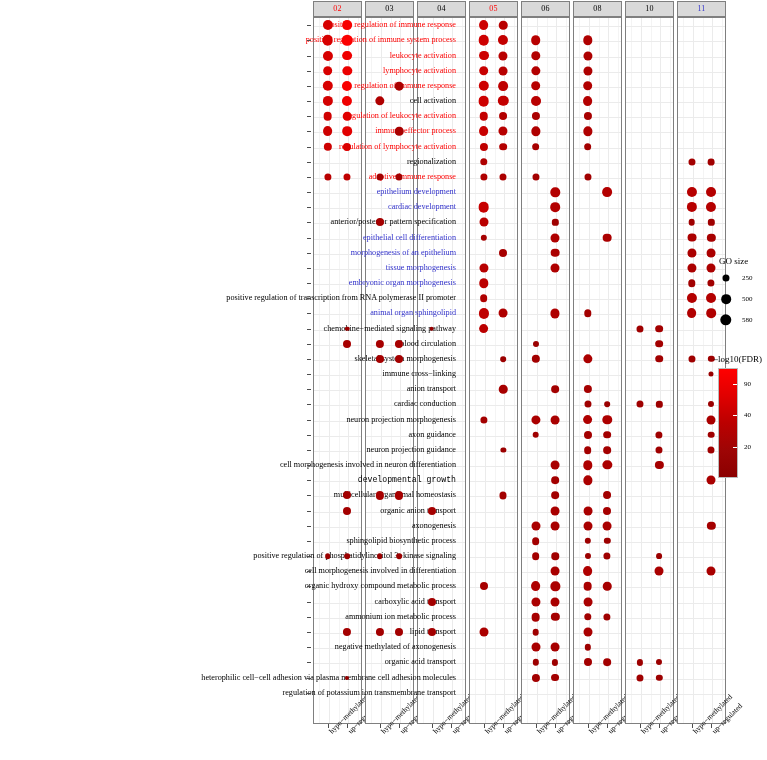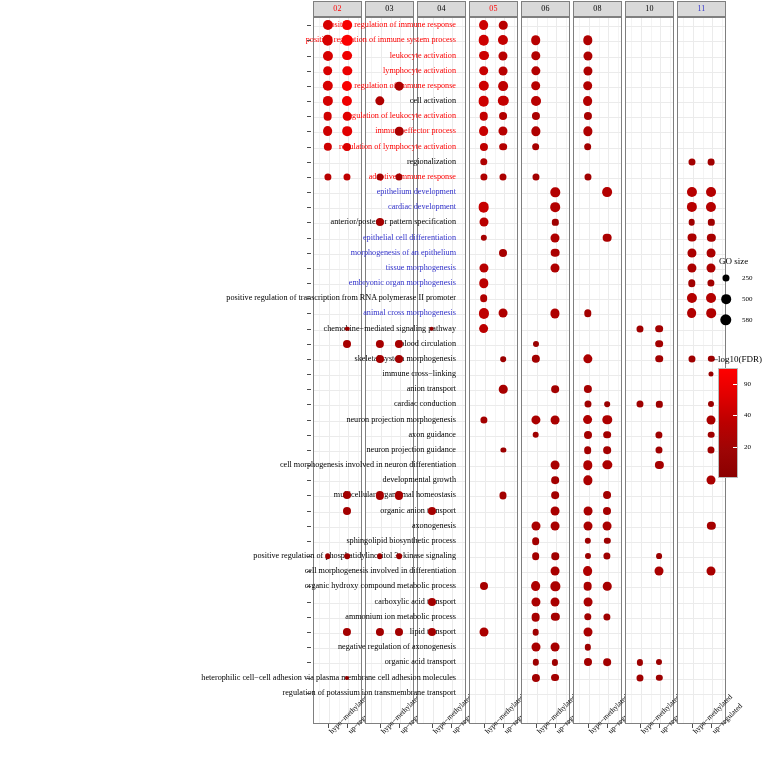--- a/index.html
+++ b/index.html
@@ -518,21 +518,21 @@
     <div class="ylab" style="top: 237.58px; color: rgb(51, 51, 204);">epithelial cell differentiation</div>
     <div class="ytick" style="top: 237.58px;"></div>
     <div class="ylab" style="top: 252.75px; color: rgb(51, 51, 204);">morphogenesis of an epithelium</div>
     <div class="ytick" style="top: 252.75px;"></div>
     <div class="ylab" style="top: 267.92px; color: rgb(51, 51, 204);">tissue morphogenesis</div>
     <div class="ytick" style="top: 267.92px;"></div>
     <div class="ylab" style="top: 283.09px; color: rgb(51, 51, 204);">embryonic organ morphogenesis</div>
     <div class="ytick" style="top: 283.09px;"></div>
     <div class="ylab" style="top: 298.26px; color: rgb(0, 0, 0);">positive regulation of transcription from RNA polymerase II promoter</div>
     <div class="ytick" style="top: 298.26px;"></div>
-    <div class="ylab" style="top: 313.43px; color: rgb(51, 51, 204);">animal cross morphogenesis</div>
+    <div class="ylab" style="top: 313.43px; color: rgb(51, 51, 204);">animal organ sphingolipid</div>
     <div class="ytick" style="top: 313.43px;"></div>
     <div class="ylab" style="top: 328.6px; color: rgb(0, 0, 0);">chemokine−mediated signaling pathway</div>
     <div class="ytick" style="top: 328.6px;"></div>
     <div class="ylab" style="top: 343.77px; color: rgb(0, 0, 0);">blood circulation</div>
     <div class="ytick" style="top: 343.77px;"></div>
     <div class="ylab" style="top: 358.94px; color: rgb(0, 0, 0);">skeletal system morphogenesis</div>
     <div class="ytick" style="top: 358.94px;"></div>
     <div class="ylab" style="top: 374.11px; color: rgb(0, 0, 0);">immune cross−linking</div>
     <div class="ytick" style="top: 374.11px;"></div>
     <div class="ylab" style="top: 389.28px; color: rgb(0, 0, 0);">anion transport</div>
@@ -540,21 +540,21 @@
     <div class="ylab" style="top: 404.45px; color: rgb(0, 0, 0);">cardiac conduction</div>
     <div class="ytick" style="top: 404.45px;"></div>
     <div class="ylab" style="top: 419.62px; color: rgb(0, 0, 0);">neuron projection morphogenesis</div>
     <div class="ytick" style="top: 419.62px;"></div>
     <div class="ylab" style="top: 434.79px; color: rgb(0, 0, 0);">axon guidance</div>
     <div class="ytick" style="top: 434.79px;"></div>
     <div class="ylab" style="top: 449.96px; color: rgb(0, 0, 0);">neuron projection guidance</div>
     <div class="ytick" style="top: 449.96px;"></div>
     <div class="ylab" style="top: 465.13px; color: rgb(0, 0, 0);">cell morphogenesis involved in neuron differentiation</div>
     <div class="ytick" style="top: 465.13px;"></div>
-    <div class="ylab" style="top: 480.3px; color: rgb(0, 0, 0);">developmental growth</div>
+    <div class="ylab" style="top: 480.3px; color: rgb(0, 0, 0); font-family: Liberation Mono, monospace;">developmental growth</div>
     <div class="ytick" style="top: 480.3px;"></div>
     <div class="ylab" style="top: 495.47px; color: rgb(0, 0, 0);">multicellular organismal homeostasis</div>
     <div class="ytick" style="top: 495.47px;"></div>
     <div class="ylab" style="top: 510.64px; color: rgb(0, 0, 0);">organic anion transport</div>
     <div class="ytick" style="top: 510.64px;"></div>
     <div class="ylab" style="top: 525.81px; color: rgb(0, 0, 0);">axonogenesis</div>
     <div class="ytick" style="top: 525.81px;"></div>
     <div class="ylab" style="top: 540.98px; color: rgb(0, 0, 0);">sphingolipid biosynthetic process</div>
     <div class="ytick" style="top: 540.98px;"></div>
     <div class="ylab" style="top: 556.15px; color: rgb(0, 0, 0);">positive regulation of phosphatidylinositol 3−kinase signaling</div>
@@ -562,21 +562,21 @@
     <div class="ylab" style="top: 571.32px; color: rgb(0, 0, 0);">cell morphogenesis involved in differentiation</div>
     <div class="ytick" style="top: 571.32px;"></div>
     <div class="ylab" style="top: 586.49px; color: rgb(0, 0, 0);">organic hydroxy compound metabolic process</div>
     <div class="ytick" style="top: 586.49px;"></div>
     <div class="ylab" style="top: 601.66px; color: rgb(0, 0, 0);">carboxylic acid transport</div>
     <div class="ytick" style="top: 601.66px;"></div>
     <div class="ylab" style="top: 616.83px; color: rgb(0, 0, 0);">ammonium ion metabolic process</div>
     <div class="ytick" style="top: 616.83px;"></div>
     <div class="ylab" style="top: 632px; color: rgb(0, 0, 0);">lipid transport</div>
     <div class="ytick" style="top: 632px;"></div>
-    <div class="ylab" style="top: 647.17px; color: rgb(0, 0, 0);">negative regulation of axonogenesis</div>
+    <div class="ylab" style="top: 647.17px; color: rgb(0, 0, 0);">negative methylated of axonogenesis</div>
     <div class="ytick" style="top: 647.17px;"></div>
     <div class="ylab" style="top: 662.34px; color: rgb(0, 0, 0);">organic acid transport</div>
     <div class="ytick" style="top: 662.34px;"></div>
     <div class="ylab" style="top: 677.51px; color: rgb(0, 0, 0);">heterophilic cell−cell adhesion via plasma membrane cell adhesion molecules</div>
     <div class="ytick" style="top: 677.51px;"></div>
     <div class="ylab" style="top: 692.68px; color: rgb(0, 0, 0);">regulation of potassium ion transmembrane transport</div>
     <div class="ytick" style="top: 692.68px;"></div>
     <div class="dot" title="02 / hypo−methylated / positive regulation of immune response" style="width: 10.0979px; height: 10.0979px; left: 327.7px; top: 25.2px; background: rgb(215, 0, 0);"></div>
     <div class="dot" title="02 / up−regulated / positive regulation of immune response" style="width: 9.77869px; height: 9.77869px; left: 347.3px; top: 25.2px; background: rgb(247, 0, 0);"></div>
     <div class="dot" title="02 / hypo−methylated / positive regulation of immune system process" style="width: 10.6987px; height: 10.6987px; left: 327.7px; top: 40.37px; background: rgb(215, 0, 0);"></div>

